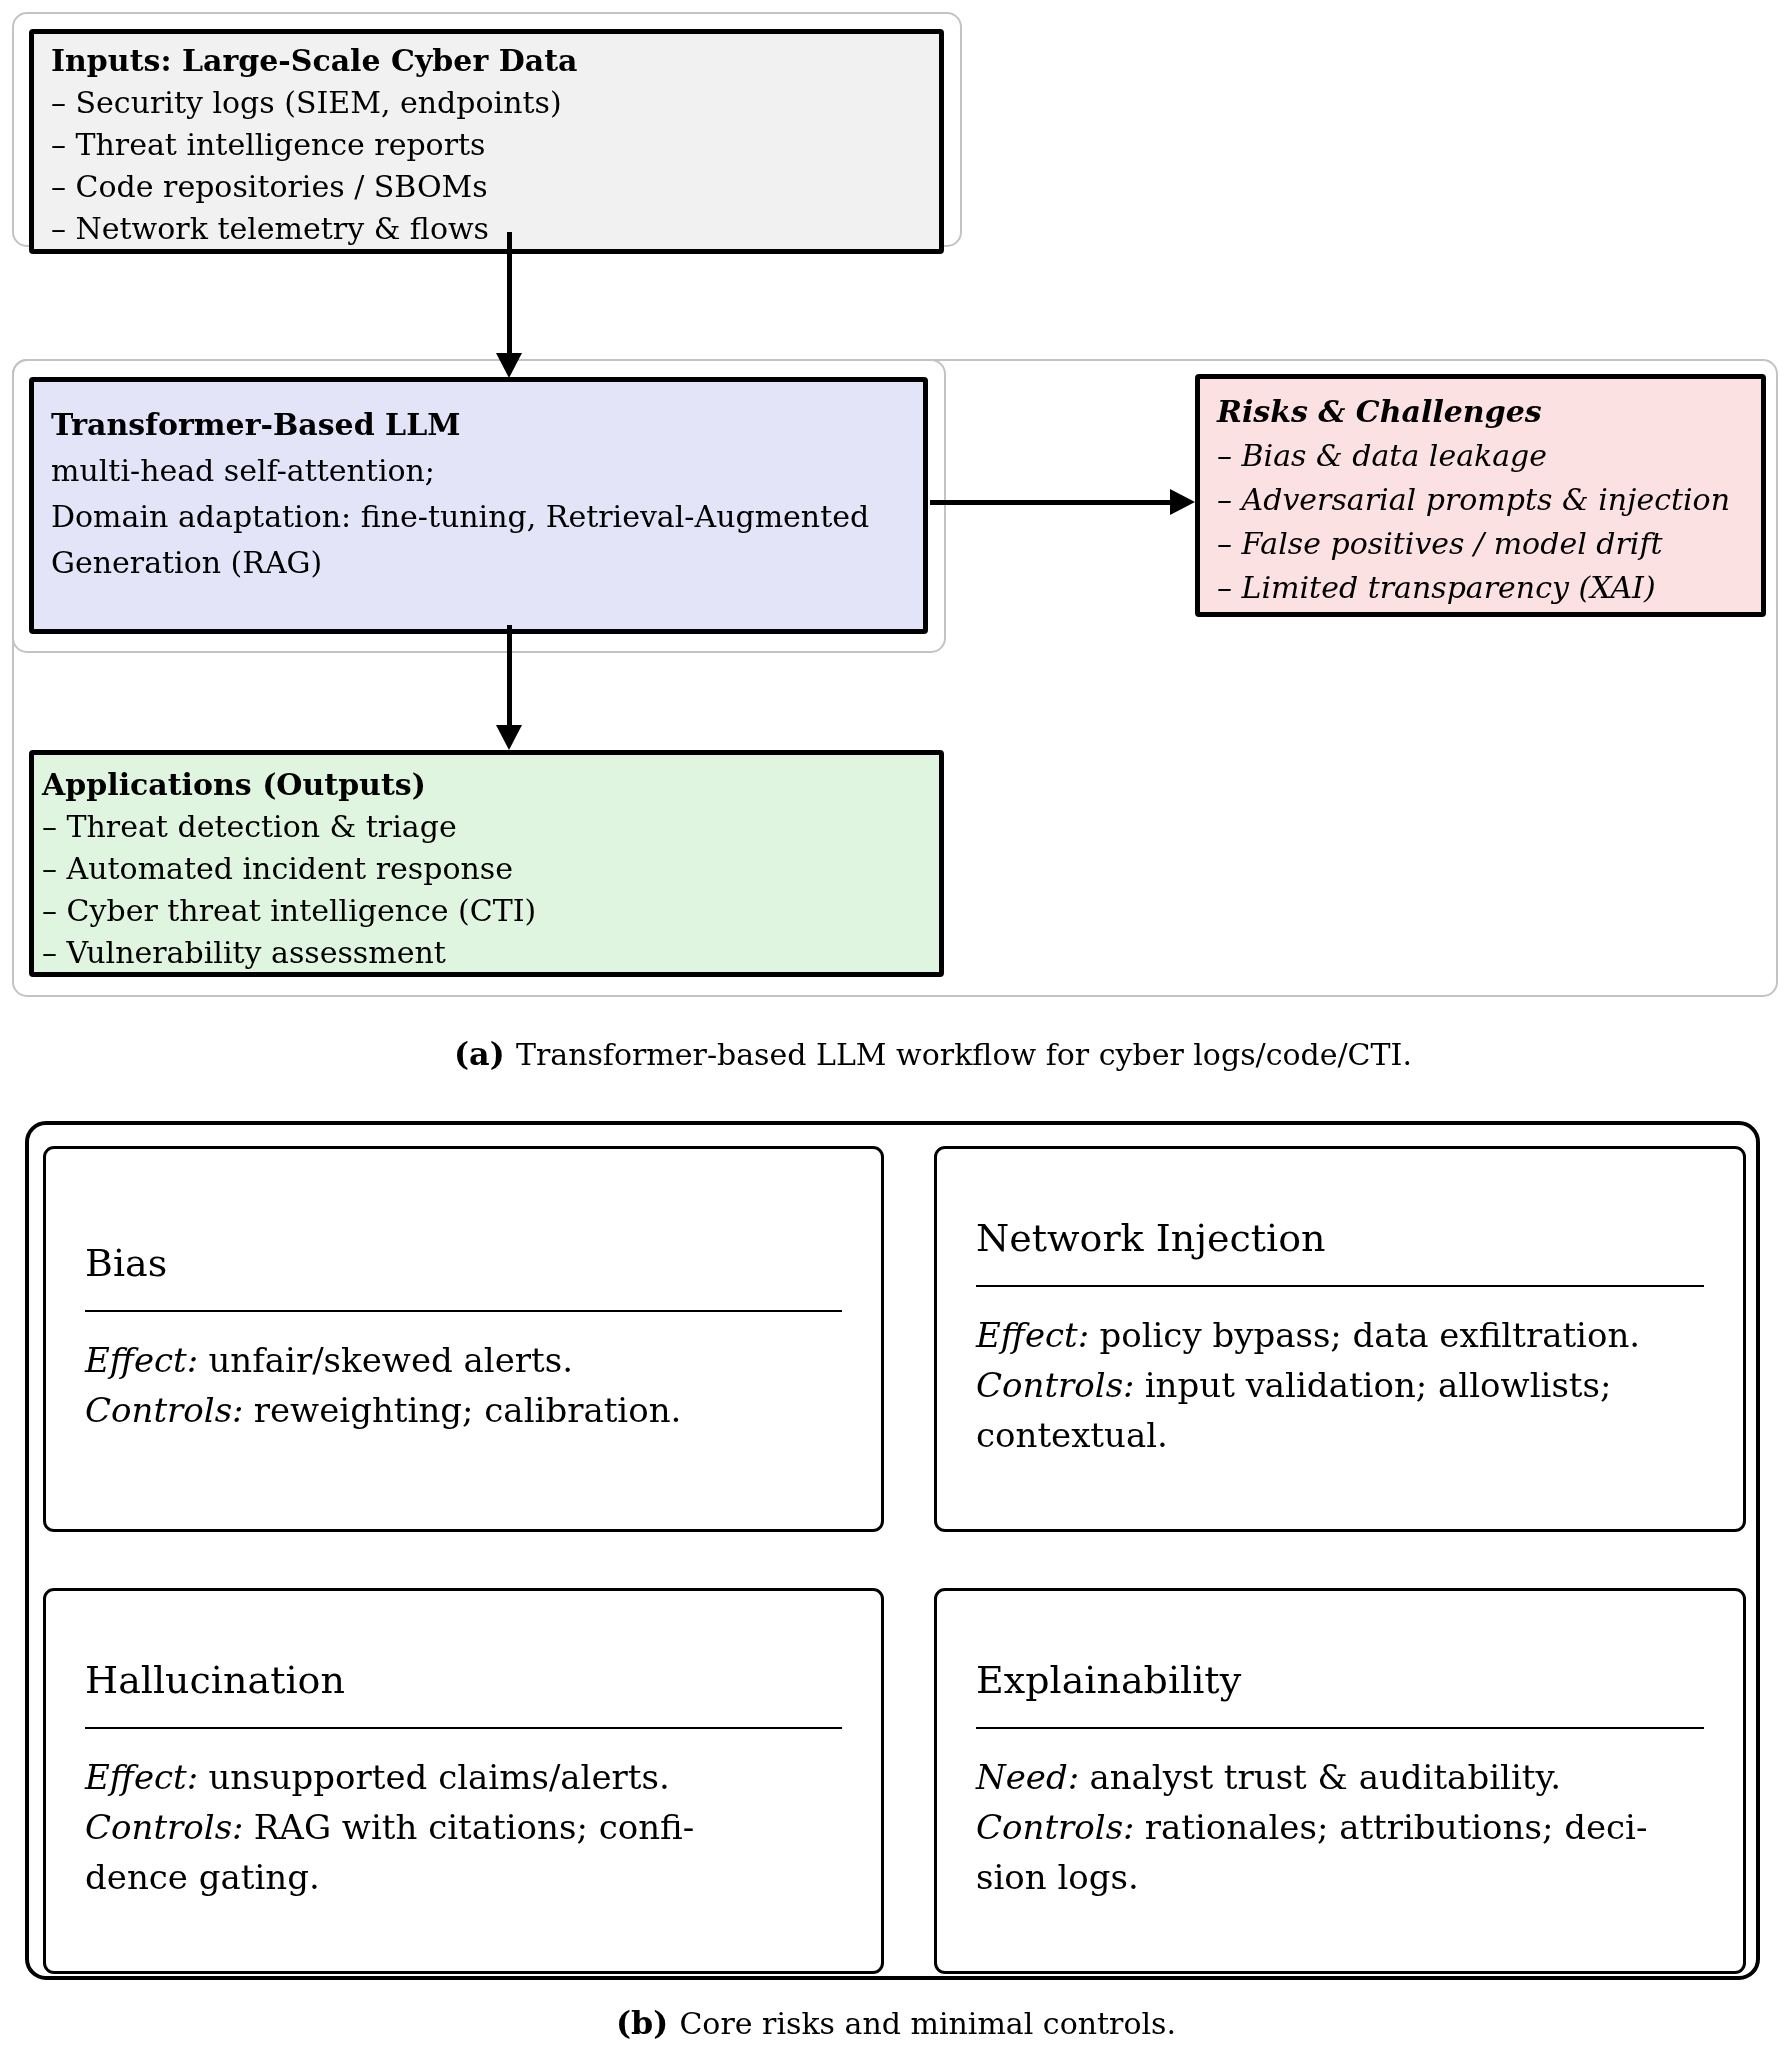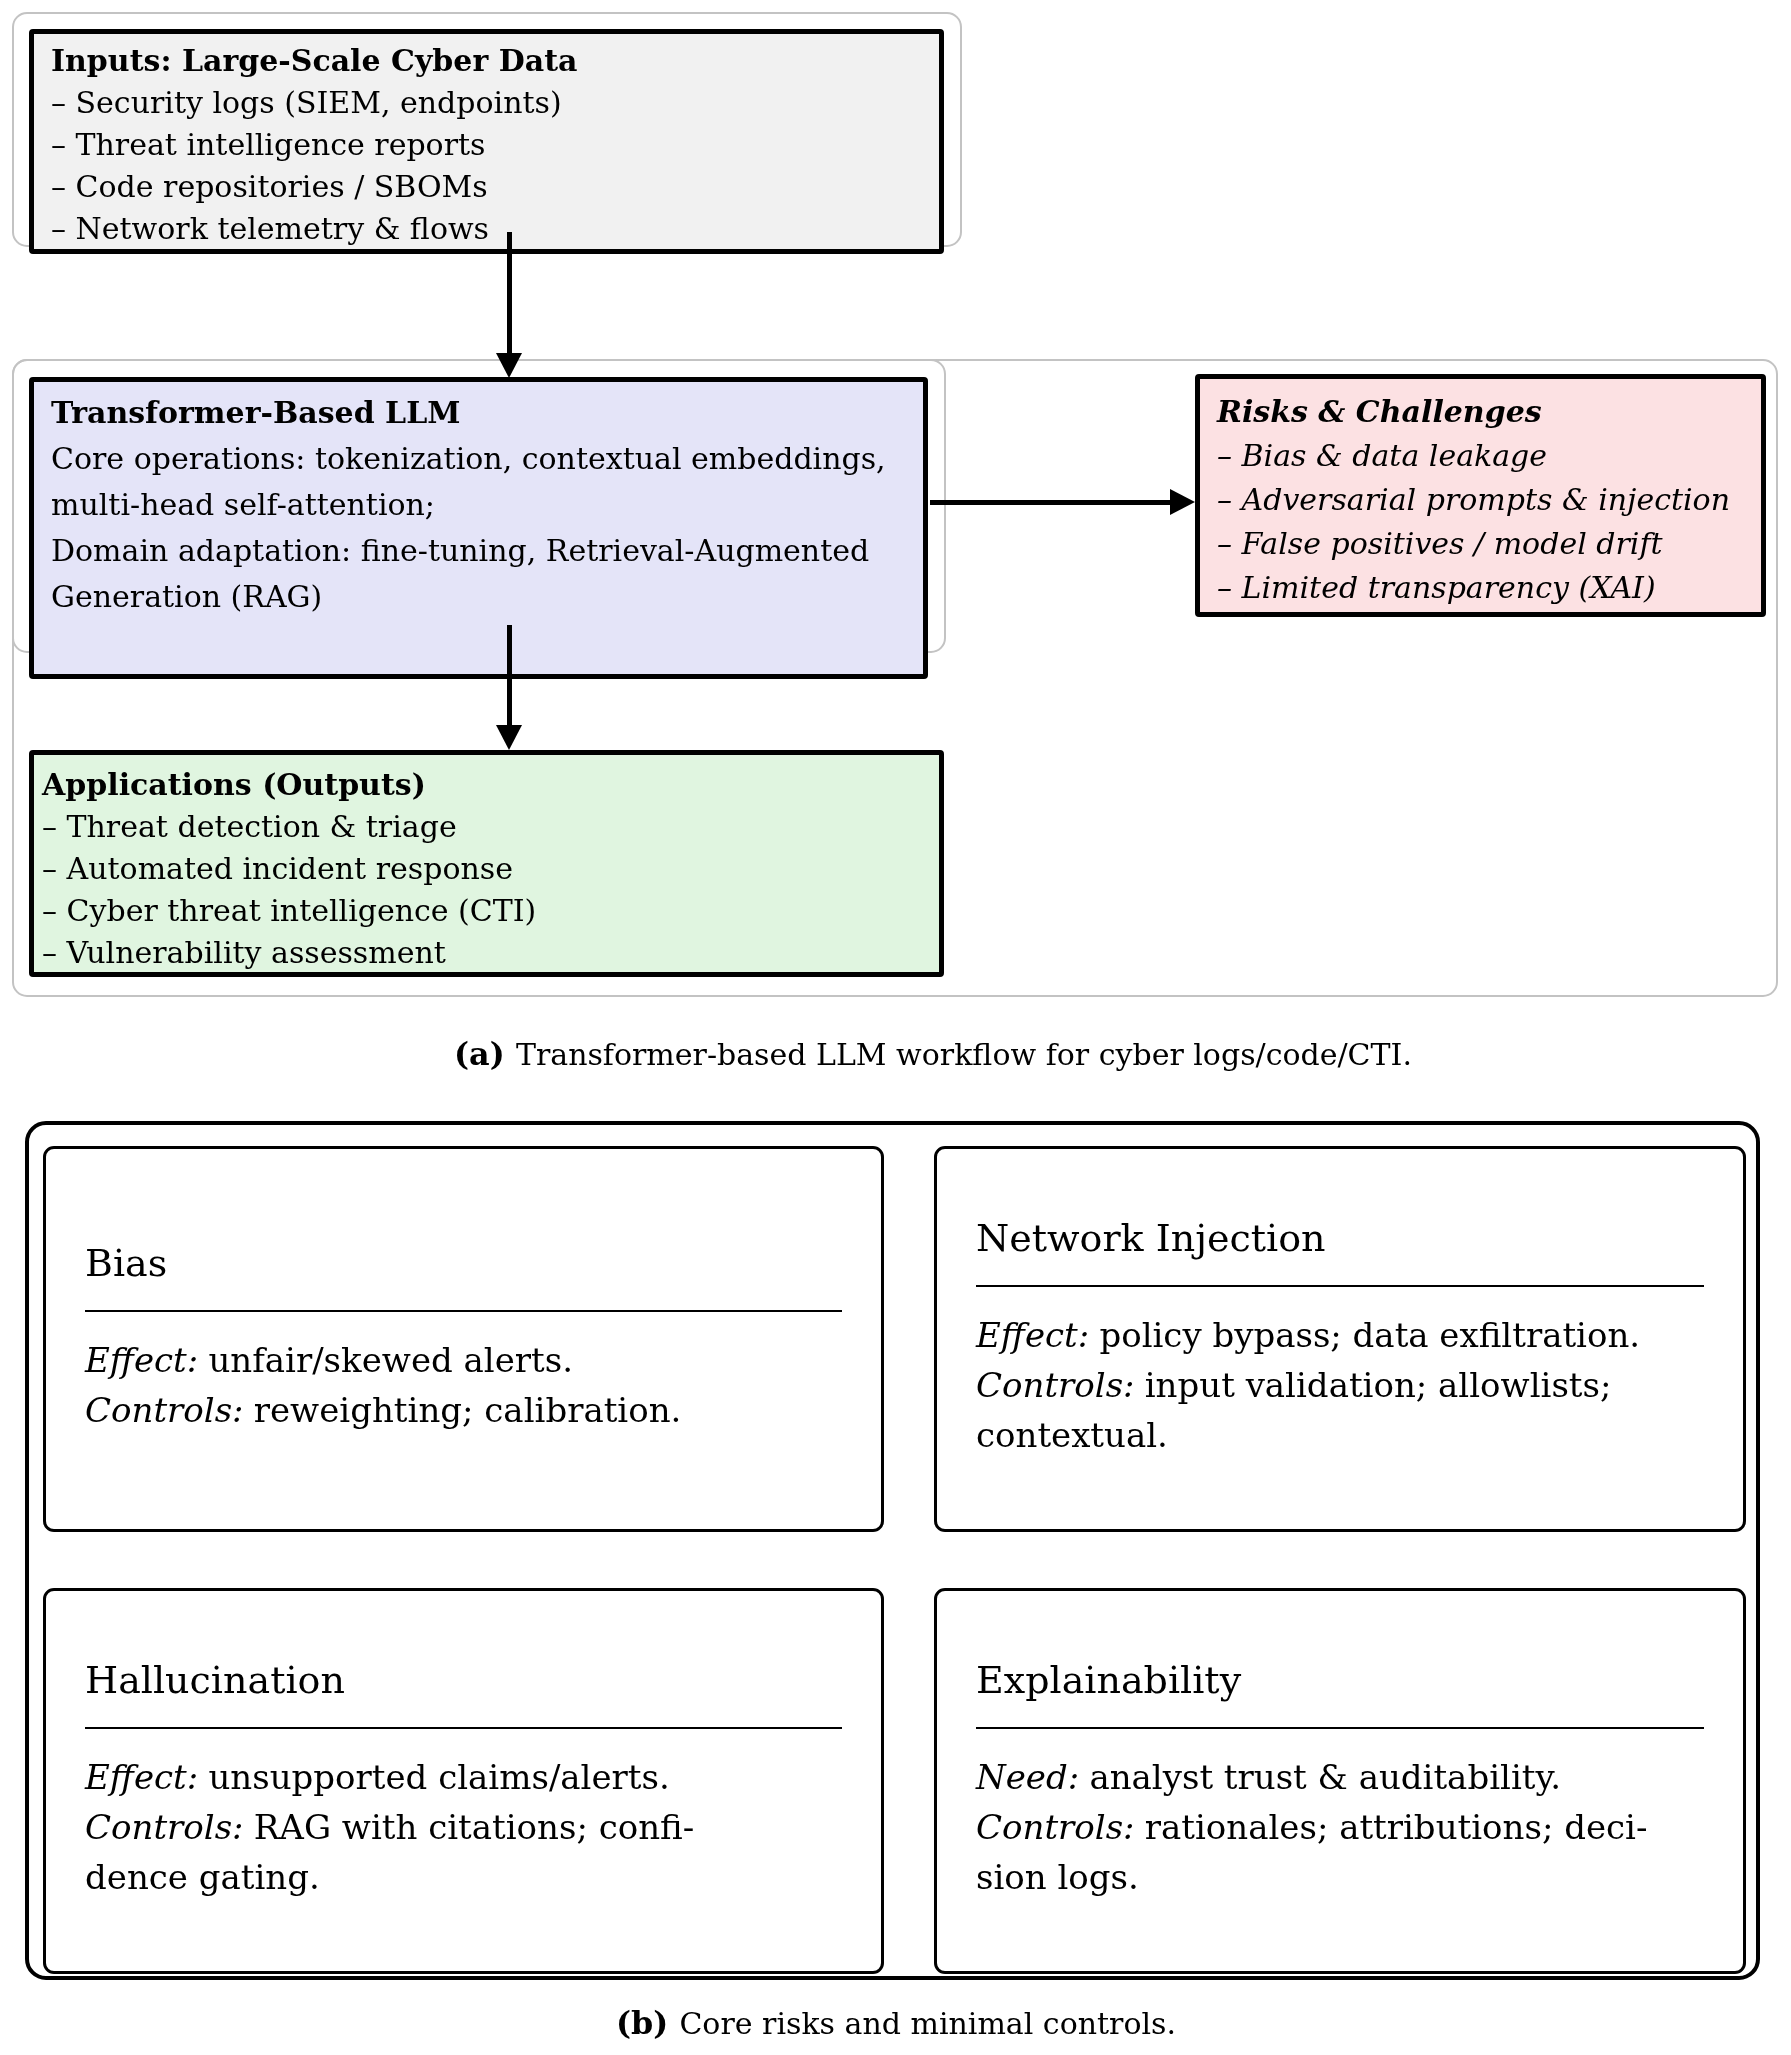--- a/index.html
+++ b/index.html
@@ -17,21 +17,21 @@
   #frame-llm    { left:12px;  top:359px; width:930px; height:290px; }
 
   
   .flow-box {
     position:absolute; box-sizing:border-box;
     border:5px solid #000; border-radius:4px;
     font-size:30px;
   }
   .flow-box .bt { font-weight:bold; }
   #box-inputs { left:29px;  top:29px;   width:915px; height:225px; padding:6px 17px; line-height:42px; }
-  #box-llm    { left:29px;  top:377px;  width:899px; height:302px; padding:8px 17px; line-height:46px; }
+  #box-llm    { left:29px;  top:377px;  width:899px; height:257px; padding:20px 17px; line-height:46px; }
   #box-risks  { left:1195px; top:374px; width:571px; height:243px; padding:11px 17px; line-height:44px;font-style:italic; }
   #box-apps   { left:29px;  top:750px; width:915px; height:227px; padding:9px 8px; line-height:42px; }
 
   
   .shaft { position:absolute; background:#000; }
   #shaft-1 { left:507px; top:232px;  width:4.5px;  height:125px; }
   #head-1  { position:absolute; left:496px; top:353px; width:0; height:0;
              border-left:13.5px solid transparent; border-right:13.5px solid transparent;
              border-top:25px solid #000; }
   #shaft-2 { left:930px; top:500px;  width:242px; height:4.5px; }
@@ -85,21 +85,20 @@
     <div>– Network telemetry &amp; flows</div>
   </div>
 
   <div>
     <div class="shaft" id="shaft-1"></div>
     <div id="head-1"></div>
   </div>
 
   <div class="flow-box" id="box-llm" style="background:#e4e4f8">
     <div class="bt">Transformer-Based LLM</div>
-    <div>Core operations: tokenization, contextual embeddings,</div>
     <div>multi-head self-attention;</div>
     <div>Domain adaptation: fine-tuning, Retrieval-Augmented</div>
     <div>Generation (RAG)</div>
   </div>
 
   <div>
     <div class="shaft" id="shaft-2"></div>
     <div id="head-2"></div>
   </div>
 

